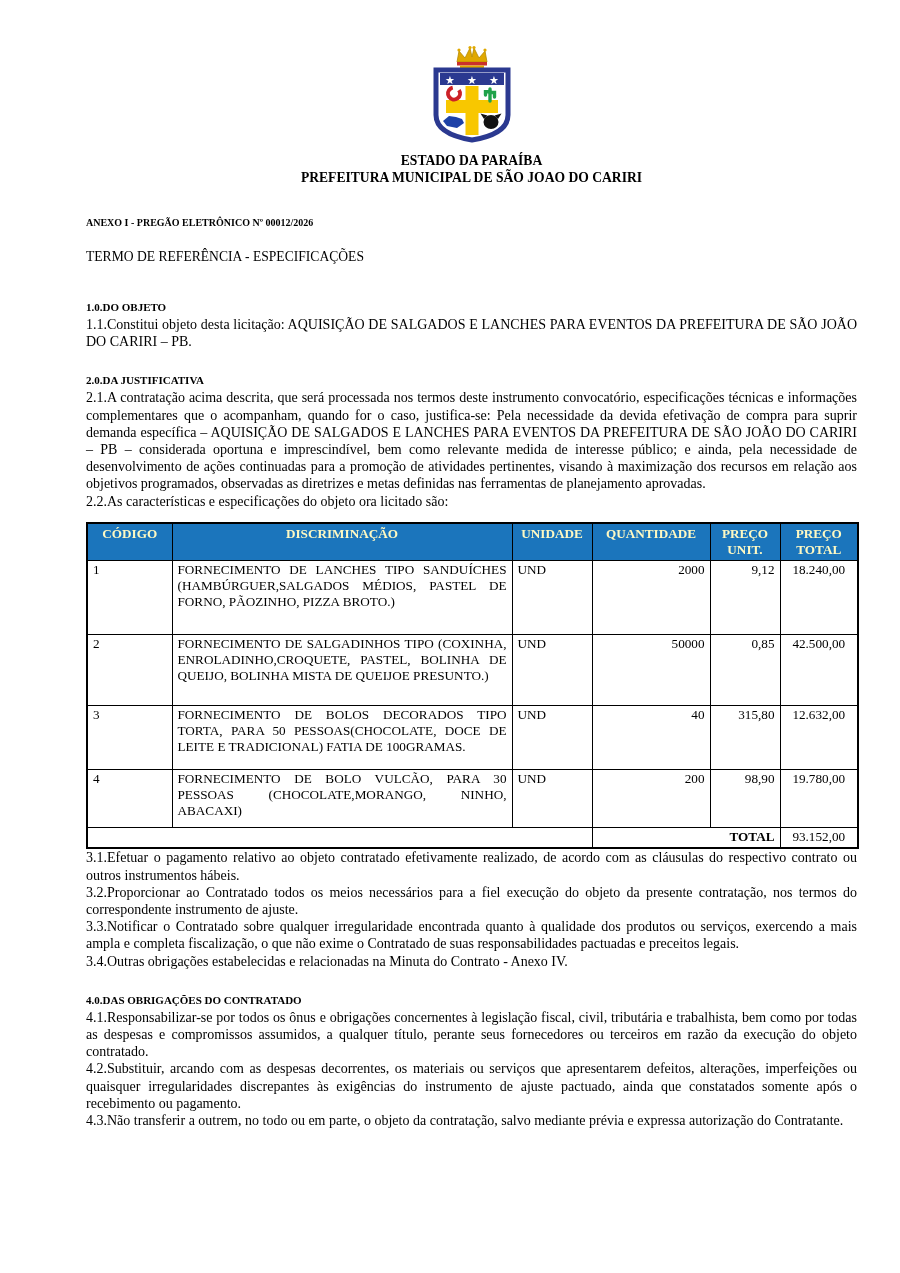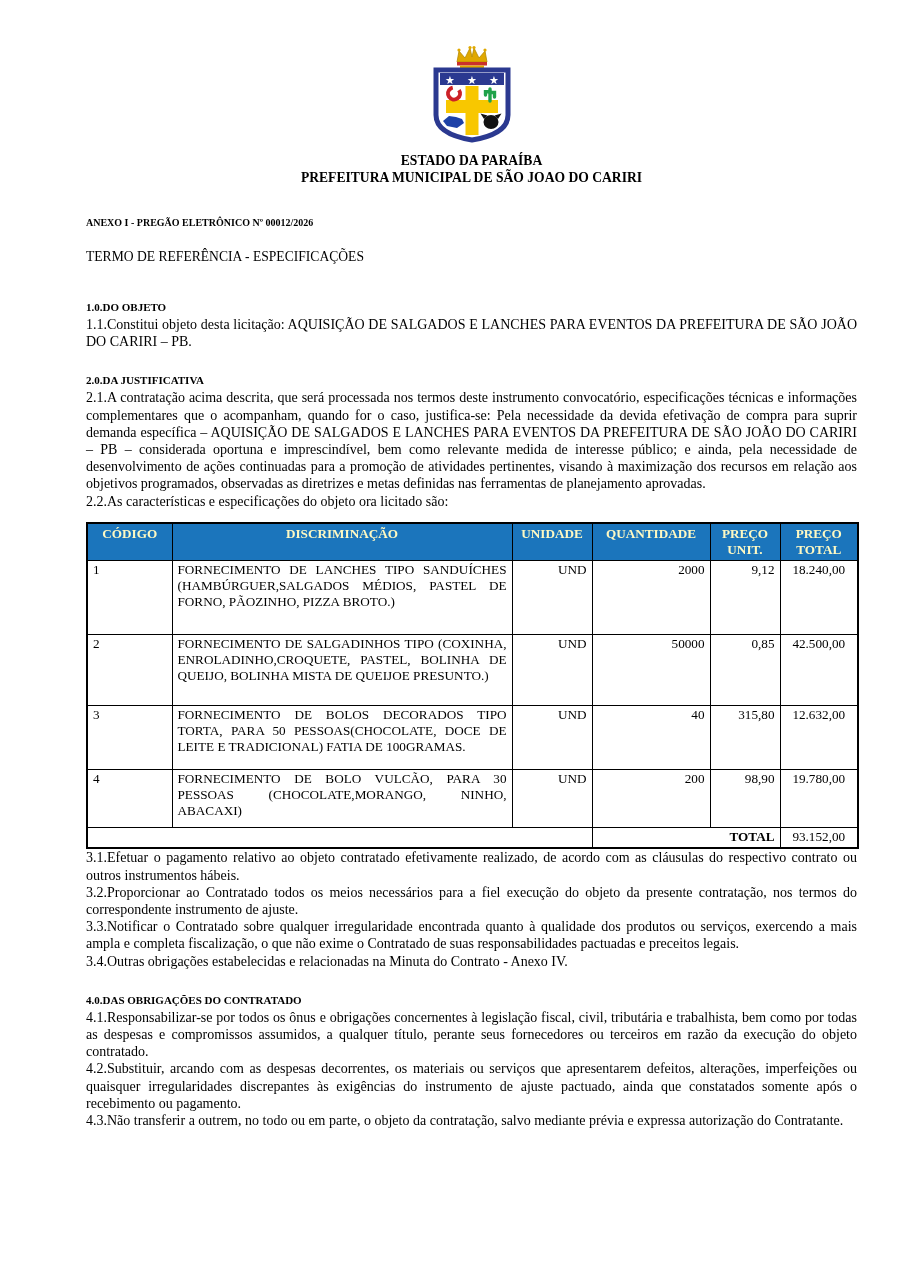--- a/index.html
+++ b/index.html
@@ -23,21 +23,21 @@
   }
   table.items th{
     background:#1b75bc;color:#fef9c3;font-weight:bold;text-align:center;
     border:1px solid #000;padding:2px 3px;vertical-align:top;
   }
   table.items td{
     border:1px solid #000;padding:1px 5px;vertical-align:top;
   }
   td.c-cod{text-align:left;}
   td.c-disc{text-align:justify;}
-  td.c-und{text-align:right;}
+  td.c-und{text-align:left;}
   td.c-qtd{text-align:right;padding-right:8px;}
   td.c-pu{text-align:right;padding-right:6px;}
   td.c-pt{text-align:center;}
   tr.r1{height:74px;} tr.r2{height:71px;} tr.r3{height:64px;} tr.r4{height:58px;}
   tr.total-row{height:21px;}
   td.total-label{text-align:right;font-weight:bold;padding-right:6px;}
   td.total-value{text-align:center;}
 </style>
 </head>
 <body>

